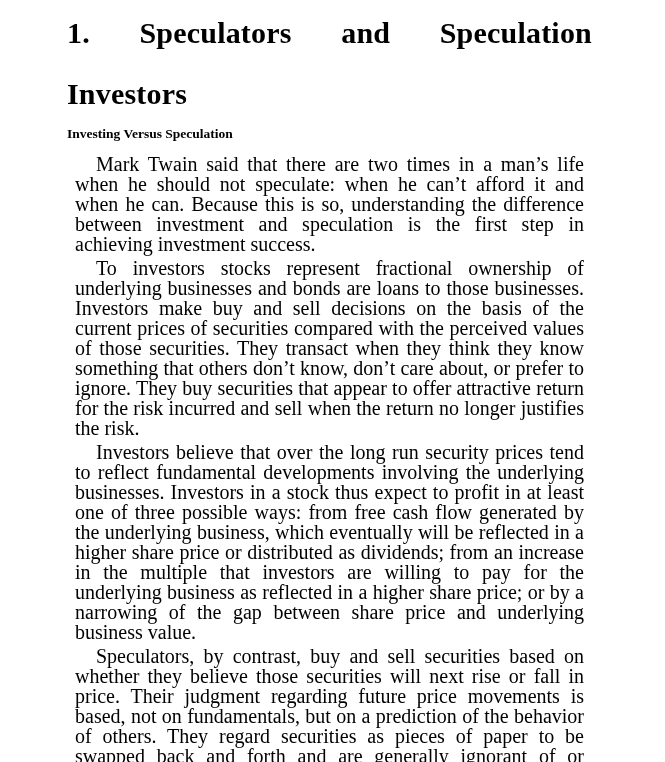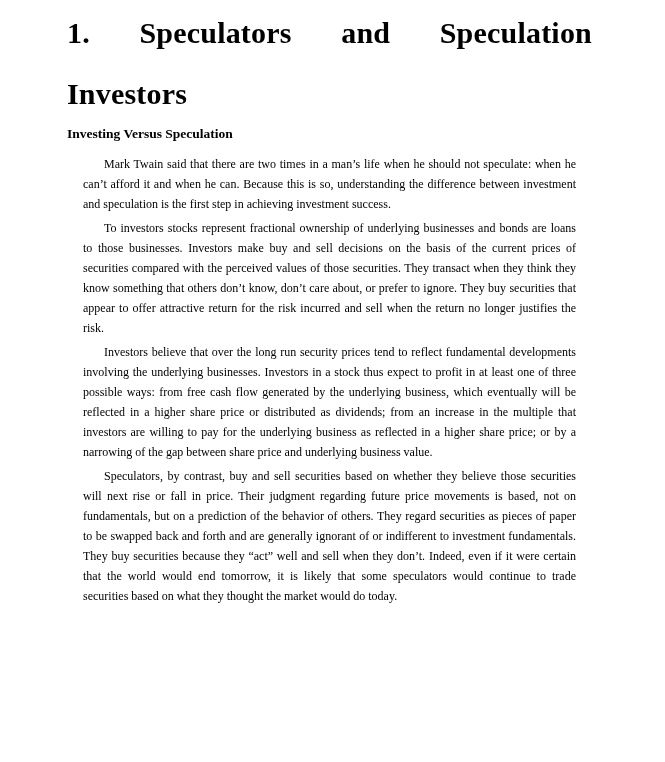--- a/index.html
+++ b/index.html
@@ -40,22 +40,22 @@
   .section-subheading {
     margin: 13px 0 0 0;
     font-size: 13.5px;
     font-weight: bold;
     line-height: 17px;
   }
   .bodytext {
     margin-top: 12px;
   }
   .bodytext p {
-    margin: 4px 16px;
-    font-size: 12px;
+    margin: 4px 8px;
+    font-size: 20px;
     line-height: 20px;
     text-align: justify;
     text-indent: 21px;
   }
 </style>
 </head>
 <body>
 
 <div class="page">
 

